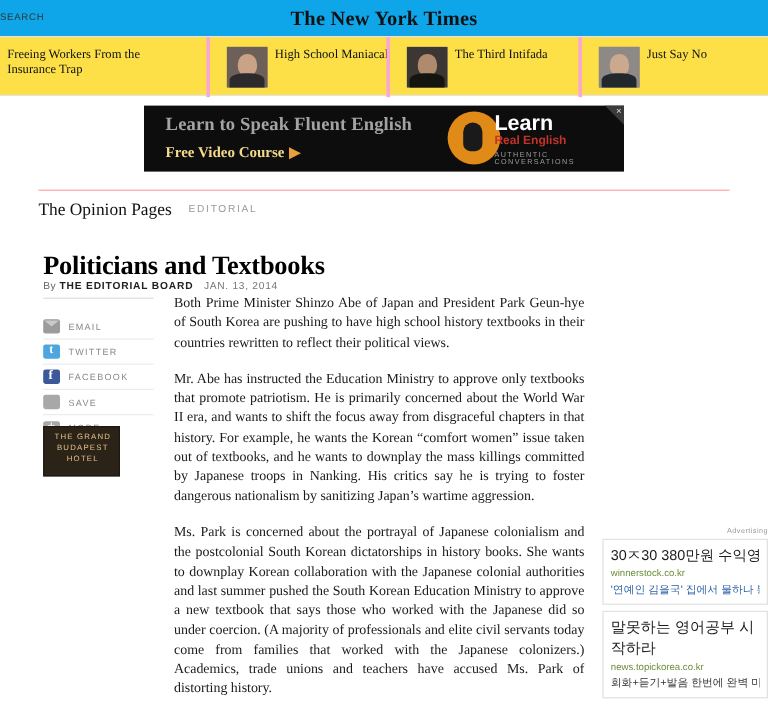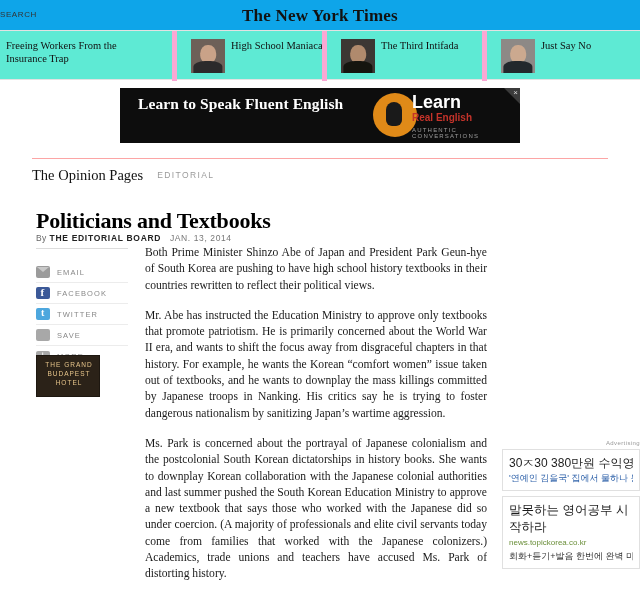--- a/index.html
+++ b/index.html
@@ -28,26 +28,26 @@
     font-family: "Liberation Serif", serif;
     font-weight: bold; font-style: normal;
     font-size: 17px; color: #121212;
     letter-spacing: 0.2px;
   }
 
   
   .strip {
     position: absolute; top: 30px; left: 0; width: 640px; height: 50px;
     border-top: 1px solid #e2e2e2; border-bottom: 1px solid #e2e2e2;
-    background: #5eead4;
+    background: #fde047;
   }
   .strip-inner { position: relative; height: 100%; }
   .strip-item {
     position: absolute; top: 0; height: 50px;
-    border-left: 5px solid #f9a8d4;
+    border-left: 3px solid #f9a8d4;
     padding: 8px 6px 0 6px;
   }
   .strip-item:first-child { border-left: none; }
   .strip-item .txt {
     font-family: "Liberation Serif", serif;
     font-size: 10.5px; line-height: 13px; color: #111;
     width: 132px; display: block;
   }
   .strip-thumb {
     position: absolute; top: 8px; width: 34px; height: 34px;
@@ -67,21 +67,21 @@
   
   .adwrap {
     position: absolute; top: 88px; left: 120px; width: 400px; height: 55px;
     background: #0d0d0d; overflow: hidden;
   }
   .ad-left {
     position: absolute; left: 0; top: 0; width: 280px; height: 55px;
     padding: 7px 8px 0 18px;
   }
   .ad-line1 {
-    font-family: "Liberation Serif", serif; color: #ffffff;
+    font-family: "Liberation Serif", serif; color: #a3a3a3;
     font-size: 15.5px; font-weight: bold; letter-spacing: 0.1px;
   }
   .ad-line2 {
     margin-top: 7px; font-family: "Liberation Serif", serif;
     color: #f3d98c; font-size: 12.5px; font-weight: bold;
   }
   .ad-arrow { color: #e8a13a; font-size: 12px; margin-left: 4px; }
   .ad-circle {
     position: absolute; left: 253px; top: 5px; width: 44px; height: 44px;
     border-radius: 50%; background: #e08a18;
@@ -288,20 +288,23 @@
             </div>
         </div>
         <span class="txt" style="margin-left:48px;width:96px;">Just Say No</span>
       </div>
     </div>
   </div>
 
   <div class="adwrap">
     <div class="ad-left">
       <div class="ad-line1">Learn to Speak Fluent English</div>
+      <div class="ad-line2">
+        <span>Free Video Course</span><span class="ad-arrow">▶</span>
+      </div>
     </div>
     <div class="ad-circle"></div>
     <div class="ad-right">
       <div class="ad-brand1">Learn</div>
       <div class="ad-brand2">Real English</div>
       <div class="ad-tag">AUTHENTIC CONVERSATIONS</div>
     </div>
     <div class="ad-ribbon"></div>
     <div class="ad-ribbon-x">×</div>
   </div>
@@ -318,26 +321,26 @@
     <span class="date">JAN. 13, 2014</span>
   </div>
   <div class="rule-under-byline"></div>
 
   <div class="rail">
     <div class="rail-item">
       <span class="rail-icon ic-email"></span>
       <span class="rail-label">EMAIL</span>
     </div>
     <div class="rail-item">
+      <span class="rail-icon ic-tw"></span>
+      <span class="rail-label">TWITTER</span>
+    </div>
+    <div class="rail-item">
       <span class="rail-icon ic-fb"></span>
       <span class="rail-label">FACEBOOK</span>
-    </div>
-    <div class="rail-item">
-      <span class="rail-icon ic-tw"></span>
-      <span class="rail-label">TWITTER</span>
     </div>
     <div class="rail-item">
       <span class="rail-icon ic-save"></span>
       <span class="rail-label">SAVE</span>
     </div>
     <div class="rail-item" style="border-bottom:none;">
       <span class="rail-icon ic-more"></span>
       <span class="rail-label">MORE</span>
     </div>
   </div>
@@ -352,20 +355,21 @@
     <p>Ms. Park is concerned about the portrayal of Japanese colonialism and the postcolonial South Korean dictatorships in history books. She wants to downplay Korean collaboration with the Japanese colonial authorities and last summer pushed the South Korean Education Ministry to approve a new textbook that says those who worked with the Japanese did so under coercion. (A majority of professionals and elite civil servants today come from families that worked with the Japanese colonizers.) Academics, trade unions and teachers have accused Ms. Park of distorting history.</p>
     <p>Mr. Abe and Ms. Park both have personal family histories that make them sensitive to the war and collaboration. After Japan’s defeat in the war, the Allied powers arrested Mr. Abe’s grandfather, Nobusuke Kishi, as a suspected class A war criminal. Ms. Park’s father, Park Chung-hee, was an</p>
   </div>
 
   <div class="white-mask"></div>
 
   <div class="rightcol">
     <div class="adv-label">Advertising</div>
     <div class="ad-box">
       <div class="ad-ko-head">30ㅈ30 380만원 수익영 시</div>
+      <div class="ad-ko-url">winnerstock.co.kr</div>
       <div class="ad-ko-sub">'연예인 김을국' 집에서 물하나 봉</div>
     </div>
     <div class="ad-box">
       <div class="ad-ko-big">말못하는 영어공부 시작하라</div>
       <div class="ad-ko-url">news.topickorea.co.kr</div>
       <div class="ad-ko-small">회화+듣기+발음 한번에 완벽 마스</div>
     </div>
   </div>
 
 </div>

